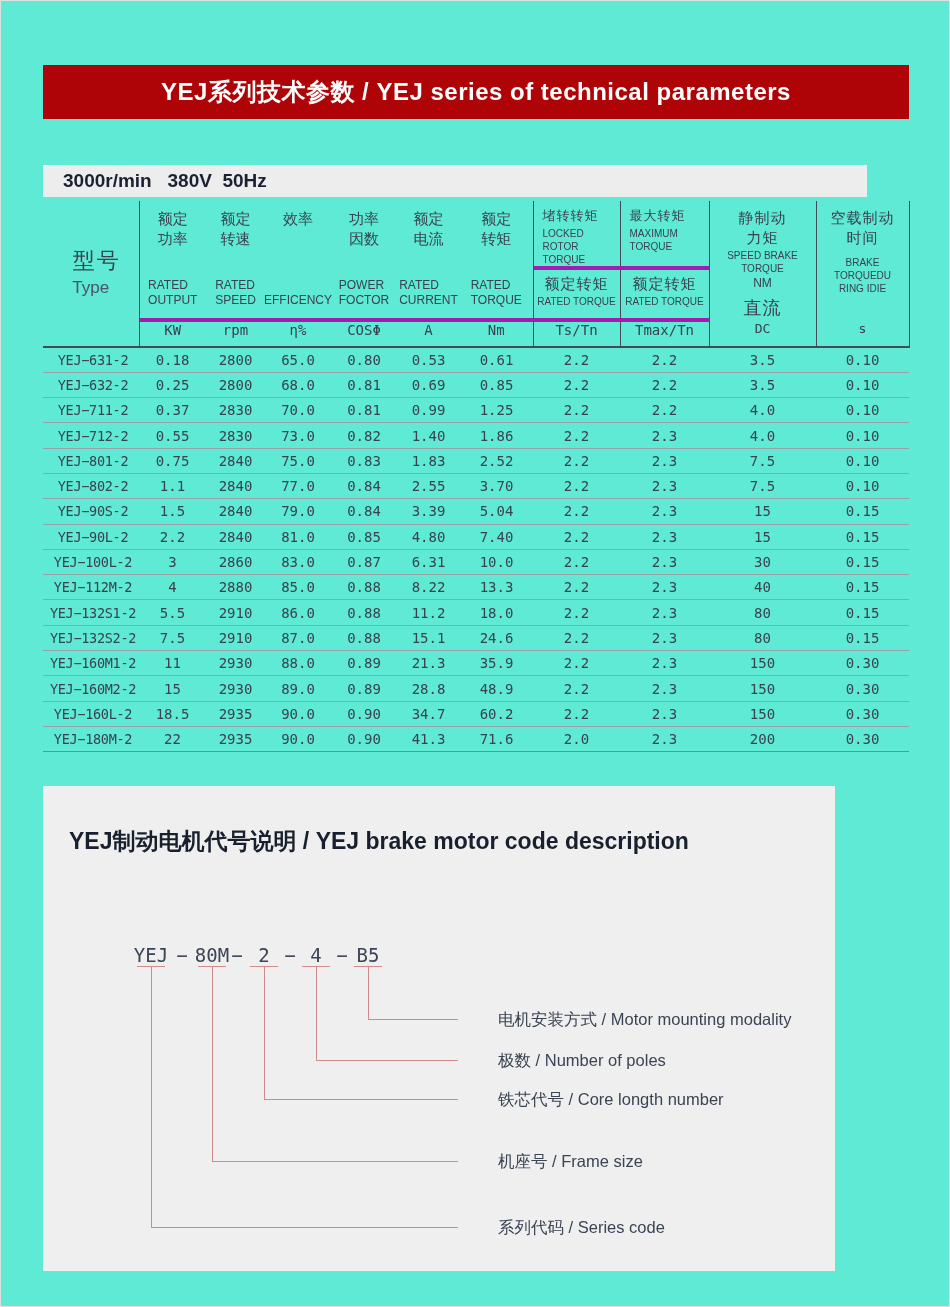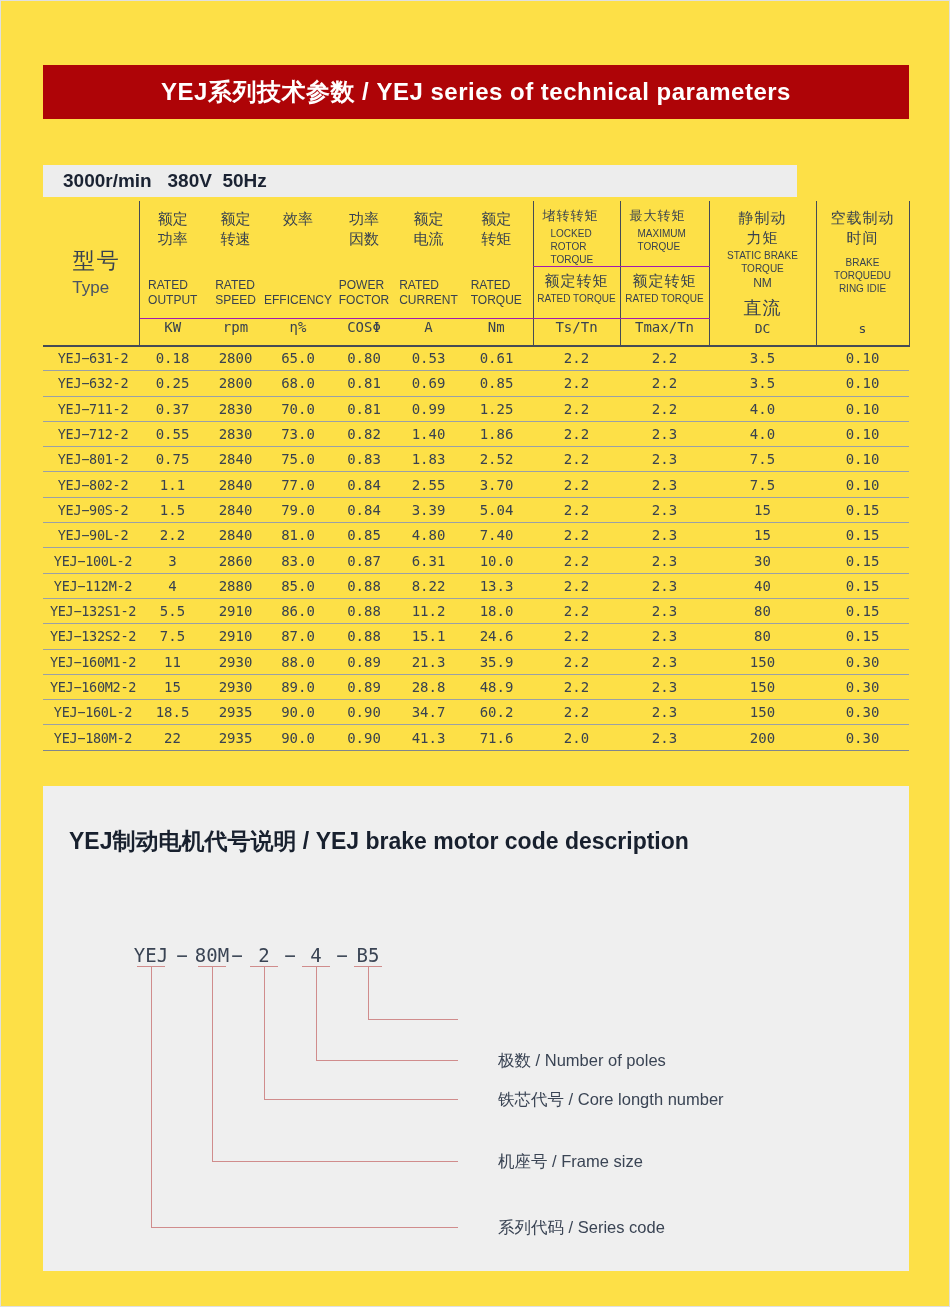--- a/index.html
+++ b/index.html
@@ -1,71 +1,71 @@
 <!DOCTYPE html>
 <html><head>
 <meta charset="utf-8">
 <style>
   html,body{margin:0;padding:0;background:#ffffff;}
   .page{
-    position:relative;width:950px;height:1307px;background:#fde047;
+    position:relative;width:950px;height:1307px;background:#5eead4;
     font-family:"Liberation Sans",sans-serif;color:#39424F;
     border:1px solid #e0e0e0;box-sizing:border-box;overflow:hidden;
   }
   
   .banner{
     position:absolute;left:42px;top:64px;width:866px;height:54px;
     background:#AE0407;color:#ffffff;display:flex;align-items:center;justify-content:center;
     font-size:24px;font-weight:bold;letter-spacing:.5px;
   }
   
   .spec-bar{
-    position:absolute;left:42px;top:164px;width:754px;height:32px;background:#EDEDED;
+    position:absolute;left:42px;top:164px;width:824px;height:32px;background:#EDEDED;
     display:flex;align-items:center;padding-left:20px;box-sizing:border-box;
     font-size:19px;font-weight:bold;color:#1A2232;white-space:pre;
   }
   
   table.params{
     position:absolute;left:42px;top:200px;width:866px;border-collapse:collapse;
     table-layout:fixed;color:#39424F;
   }
   table.params th{font-weight:normal;padding:0;vertical-align:top;}
   tr.ra{height:63px;} tr.rb{height:52px;} tr.ru{height:27px;}
   .br{border-right:1px solid #454B55;} .bl{border-left:1px solid #454B55;}
-  .bb{border-bottom:1px solid #a21caf;}
+  .bb{border-bottom:4px solid #a21caf;}
   .th-type div{height:142px;display:flex;flex-direction:column;align-items:center;justify-content:center;gap:2px;}
   .th-type .zh-big{font-size:22px;letter-spacing:2px;margin-left:12px;}
   .th-type .en-big{font-size:17px;color:#4A5465;}
   .col-head{height:113px;display:flex;flex-direction:column;justify-content:space-between;
     align-items:center;padding:8px 0 5px;box-sizing:border-box;}
   .col-head .zh{font-size:15px;line-height:1.3;white-space:pre-line;text-align:center;}
   .col-head .en{font-size:12px;line-height:1.3;white-space:pre-line;text-align:left;}
   .torque-a{display:block;text-align:left;padding:6px 0 0 9px;box-sizing:border-box;}
   .torque-a .zh{font-size:13px;letter-spacing:1px;}
-  .torque-a .en{font-size:10px;line-height:1.3;white-space:pre-line;margin-top:2px;margin-left:8px;}
+  .torque-a .en{font-size:10px;line-height:1.3;white-space:pre-line;margin-top:2px;}
   .torque-b{display:block;text-align:center;padding-top:5px;}
   .torque-b .zh{font-size:15px;letter-spacing:1px;}
   .torque-b .en{font-size:10px;margin-top:2px;}
   .tall-head{height:142px;display:flex;flex-direction:column;align-items:center;
     padding:7px 0 5px;box-sizing:border-box;}
   .tall-head .zh{font-size:15px;line-height:1.35;letter-spacing:1px;}
   .tall-head .en{font-size:10px;line-height:1.32;}
   .tall-head .mid{font-size:12px;line-height:1.35;}
   .tall-head .bottom{margin-top:auto;display:flex;flex-direction:column;align-items:center;}
   .tall-head .unit-like{font-size:13px;font-family:"DejaVu Sans Mono",monospace;line-height:1.35;}
   th.unit{font-size:14px;font-family:"DejaVu Sans Mono",monospace;vertical-align:middle;text-align:center;}
   tbody tr{height:25.3px;border-top:1px solid #9AA0A6;}
   tbody tr:first-child{border-top:2px solid #454B55;}
   tbody tr:last-child{border-bottom:1px solid #80868E;}
   tbody td{font-size:14px;text-align:center;font-family:"DejaVu Sans Mono",monospace;
     vertical-align:middle;padding:0;}
   tbody td.model{text-align:center;padding-left:4px;font-size:13.5px;letter-spacing:-.3px;}
   
   .code-section{
-    position:absolute;left:42px;top:785px;width:866px;height:485px;background:#EFEFEF;
+    position:absolute;left:42px;top:785px;width:792px;height:485px;background:#EFEFEF;
   }
   .section-title{
     position:absolute;left:26px;top:40px;margin:0;font-size:23px;font-weight:bold;color:#18202E;
   }
   .code-seg,.code-dash{
     position:absolute;transform:translateX(-50%);top:158px;
     font-family:"DejaVu Sans Mono",monospace;font-size:19px;color:#3A4454;
   }
   .dline{position:absolute;background:#D08C8C;}
   .diagram-label{
@@ -164,21 +164,21 @@
           <div class="torque-a">
             <div class="zh">最大转矩</div>
             <div class="en">MAXIMUM
 TORQUE</div>
           </div>
         </th>
         <th rowspan="3" class="br">
           <div class="tall-head">
             <span class="zh">静制动</span>
             <span class="zh">力矩</span>
-            <span class="en">STATIC BRAKE</span>
+            <span class="en">SPEED BRAKE</span>
             <span class="en">TORQUE</span>
             <span class="mid">NM</span>
             <div class="bottom">
               <span class="zh" style="font-size:18px">直流</span>
               <span class="unit-like">DC</span>
             </div>
           </div>
         </th>
         <th rowspan="3" class="br">
           <div class="tall-head">
@@ -454,19 +454,20 @@
     <div class="dline" style="left:221px;top:180px;width:1px;height:133px"></div>
     <div class="dline" style="left:273px;top:180px;width:1px;height:94px"></div>
     <div class="dline" style="left:325px;top:180px;width:1px;height:53px"></div>
 
     <div class="dline" style="left:325px;top:233px;width:90px;height:1px"></div>
     <div class="dline" style="left:273px;top:274px;width:142px;height:1px"></div>
     <div class="dline" style="left:221px;top:313px;width:194px;height:1px"></div>
     <div class="dline" style="left:169px;top:375px;width:246px;height:1px"></div>
     <div class="dline" style="left:108px;top:441px;width:307px;height:1px"></div>
 
+    <div class="diagram-label" style="top:223px">电机安装方式 / Motor mounting modality</div>
     <div class="diagram-label" style="top:264px">极数 / Number of poles</div>
     <div class="diagram-label" style="top:303px">铁芯代号 / Core longth number</div>
     <div class="diagram-label" style="top:365px">机座号 / Frame size</div>
     <div class="diagram-label" style="top:431px">系列代码 / Series code</div>
   </div>
 
 </div>
 
 </body></html>

